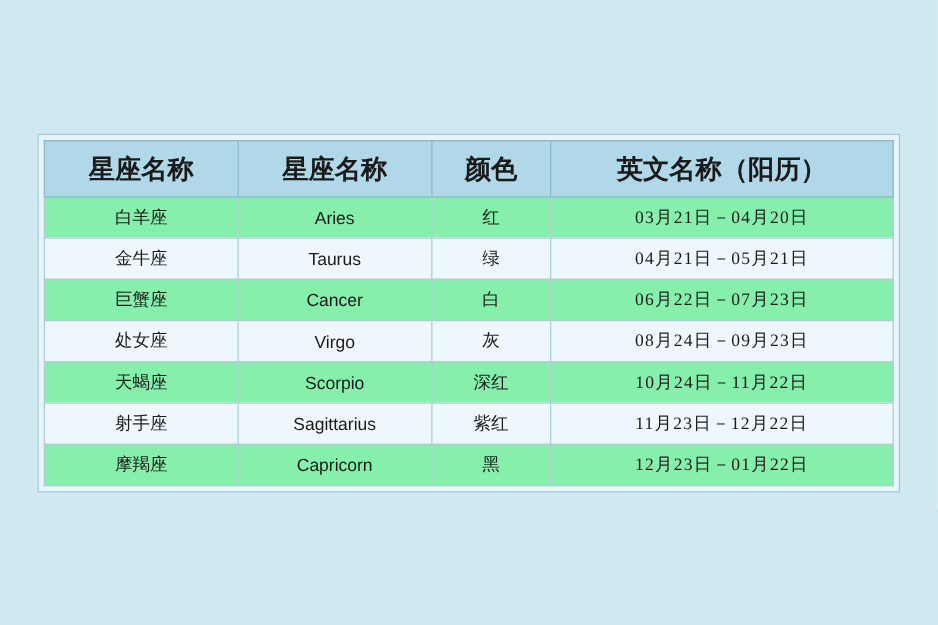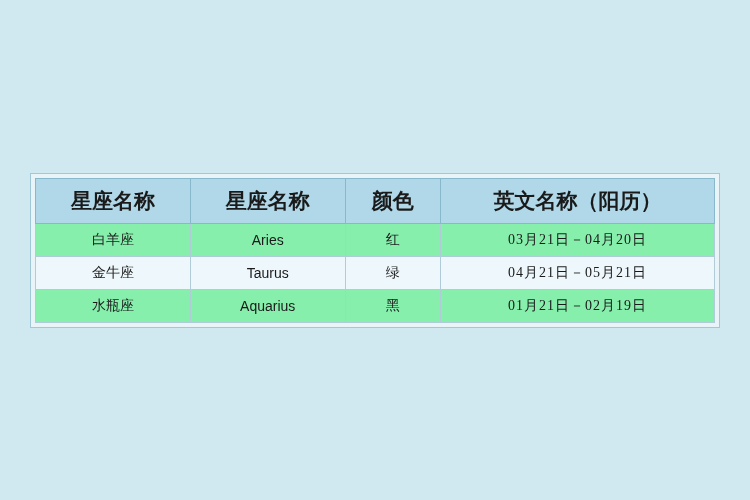--- a/index.html
+++ b/index.html
@@ -88,20 +88,44 @@
           <td>红</td>
           <td>03月21日－04月20日</td>
         </tr>
         <tr>
           <td>金牛座</td>
           <td>Taurus</td>
           <td>绿</td>
           <td>04月21日－05月21日</td>
         </tr>
         <tr>
-          <td>水瓶座</td>
-          <td>Aquarius</td>
+          <td>巨蟹座</td>
+          <td>Cancer</td>
+          <td>白</td>
+          <td>06月22日－07月23日</td>
+        </tr>
+        <tr>
+          <td>处女座</td>
+          <td>Virgo</td>
+          <td>灰</td>
+          <td>08月24日－09月23日</td>
+        </tr>
+        <tr>
+          <td>天蝎座</td>
+          <td>Scorpio</td>
+          <td>深红</td>
+          <td>10月24日－11月22日</td>
+        </tr>
+        <tr>
+          <td>射手座</td>
+          <td>Sagittarius</td>
+          <td>紫红</td>
+          <td>11月23日－12月22日</td>
+        </tr>
+        <tr>
+          <td>摩羯座</td>
+          <td>Capricorn</td>
           <td>黑</td>
-          <td>01月21日－02月19日</td>
+          <td>12月23日－01月22日</td>
         </tr>
       </tbody>
   </table>
 </div>
 
 </body></html>

